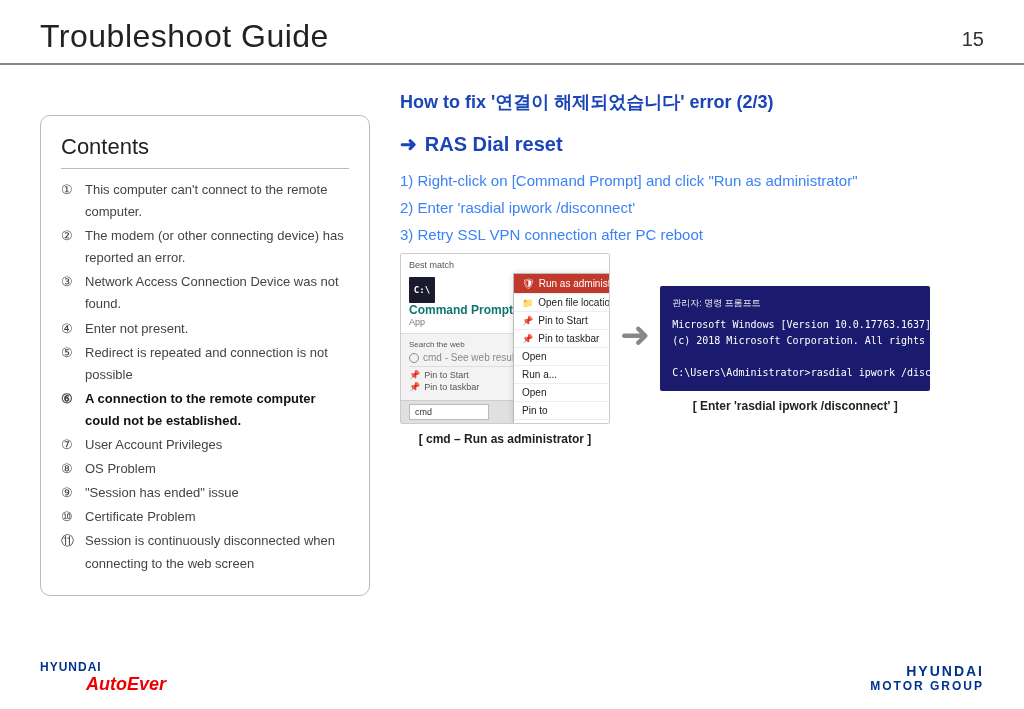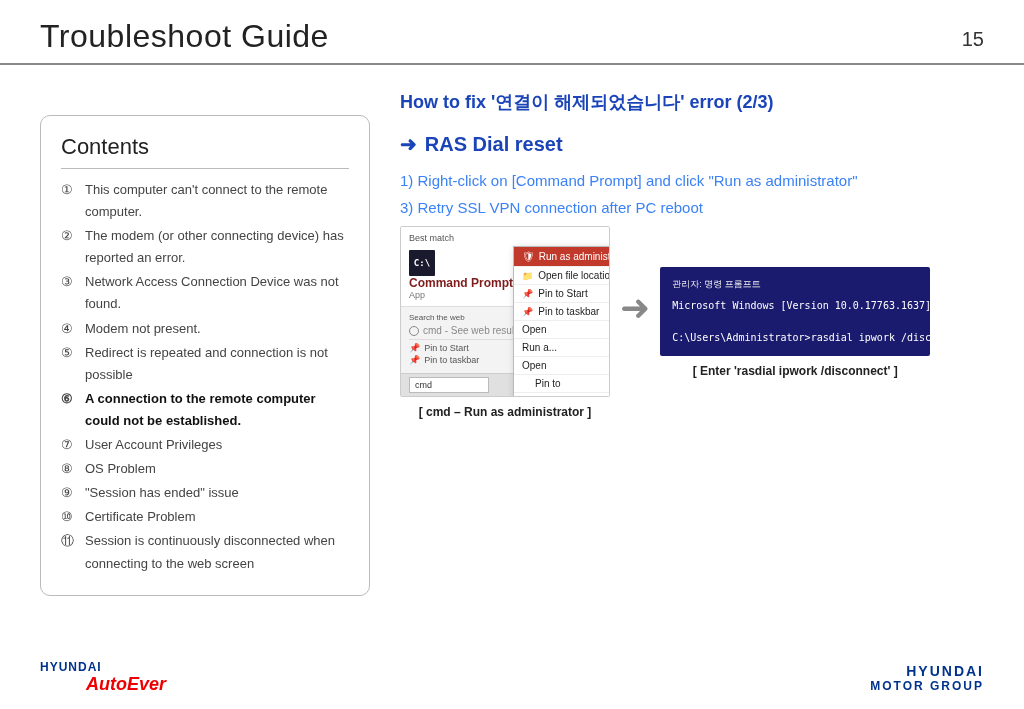--- a/index.html
+++ b/index.html
@@ -164,21 +164,21 @@
     }
     .cmd-app-icon span {
       color: #fff;
       font-size: 9px;
       font-weight: bold;
       font-family: monospace;
     }
     .cmd-app-name {
       font-size: 12px;
       font-weight: bold;
-      color: #7f1d1d;
+      color: #0f766e;
     }
     .cmd-app-sub {
       font-size: 9px;
       color: #777;
     }
 
     .context-menu {
       background: #fff;
       border: 1px solid #bbb;
       box-shadow: 2px 2px 6px rgba(0,0,0,0.15);
@@ -402,21 +402,21 @@
       <li>
         <span class="num">②</span>
         <span>The modem (or other connecting device) has reported an error.</span>
       </li>
       <li>
         <span class="num">③</span>
         <span>Network Access Connection Device was not found.</span>
       </li>
       <li>
         <span class="num">④</span>
-        <span>Modem not present.</span>
+        <span>Enter not present.</span>
       </li>
       <li>
         <span class="num">⑤</span>
         <span>Redirect is repeated and connection is not possible</span>
       </li>
       <li class="bold-item">
         <span class="num">⑥</span>
         <span>A connection to the remote computer could not be established.</span>
       </li>
       <li>
@@ -448,20 +448,23 @@
       <span>How to fix '연결이 해제되었습니다' error (2/3)</span>
     </div>
 
     <div class="section-title">
       <span class="arrow-icon">➜</span>
       <span>RAS Dial reset</span>
     </div>
 
     <div class="step">
       <span>1) Right-click on [Command Prompt] and click "Run as administrator"</span>
+    </div>
+    <div class="step">
+      <span>2) Enter 'rasdial ipwork /disconnect'</span>
     </div>
     <div class="step">
       <span>3) Retry SSL VPN connection after PC reboot</span>
     </div>
 
     <div class="screenshots-row">
 
       <div class="screenshot-group">
         <div class="cmd-search-box">
           <div class="cmd-search-top">
@@ -494,21 +497,21 @@
                 </div>
                 <div class="context-menu-item" style="padding:3px 8px;font-size:10px;color:#222;border-bottom:1px solid #eee;">
                   <span>Open</span>
                 </div>
                 <div class="context-menu-item" style="padding:3px 8px;font-size:10px;color:#222;border-bottom:1px solid #eee;">
                   <span>Run a...</span>
                 </div>
                 <div class="context-menu-item" style="padding:3px 8px;font-size:10px;color:#222;border-bottom:1px solid #eee;">
                   <span>Open</span>
                 </div>
-                <div class="context-menu-item" style="padding:3px 21px;font-size:10px;color:#222;border-bottom:1px solid #eee;">
+                <div class="context-menu-item" style="padding:3px 8px;font-size:10px;color:#222;border-bottom:1px solid #eee;">
                   <span>Pin to</span>
                 </div>
                 <div class="context-menu-item" style="padding:3px 8px;font-size:10px;color:#222;">
                   
                 </div>
               </div>
             </div>
           </div>
           <div style="padding:6px 8px;background:#f3f3f3;">
             <div class="search-web-label">Search the web</div>
@@ -537,20 +540,21 @@
         </div>
         <div class="caption" style="margin-top:8px;font-size:12px;font-weight:bold;">[ cmd – Run as administrator ]</div>
       </div>
 
       <div class="arrow-between" style="font-size:36px;color:#888;margin-bottom:30px;">➜</div>
 
       <div class="screenshot-group">
         <div class="cmd-terminal">
           <div class="cmd-terminal-title">관리자: 명령 프롬프트</div>
           <div class="cmd-terminal-line">Microsoft Windows [Version 10.0.17763.1637]</div>
+          <div class="cmd-terminal-line">(c) 2018 Microsoft Corporation. All rights reserved.</div>
           <div class="cmd-terminal-line">&nbsp;</div>
           <div class="cmd-terminal-line">C:\Users\Administrator&gt;rasdial ipwork /disconnect<span class="cmd-cursor"></span></div>
         </div>
         <div class="caption" style="margin-top:8px;font-size:12px;font-weight:bold;">[ Enter 'rasdial ipwork /disconnect' ]</div>
       </div>
 
     </div>
 
   </div>
 </div>

